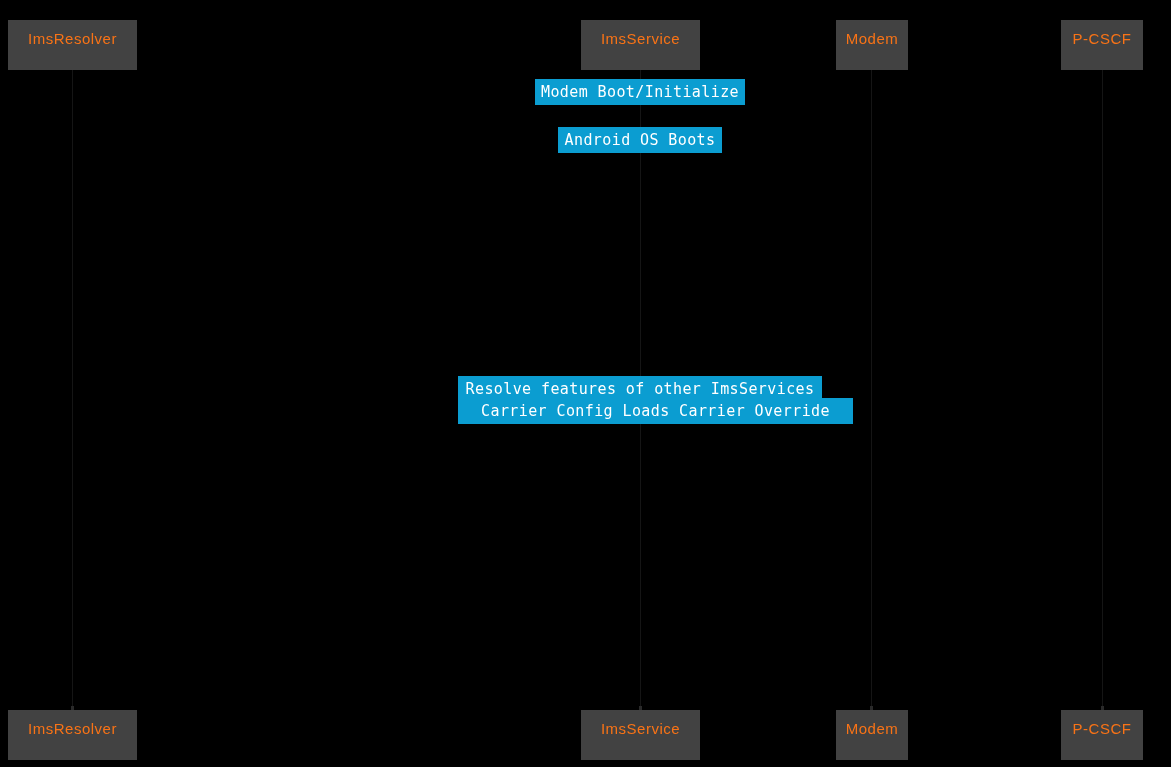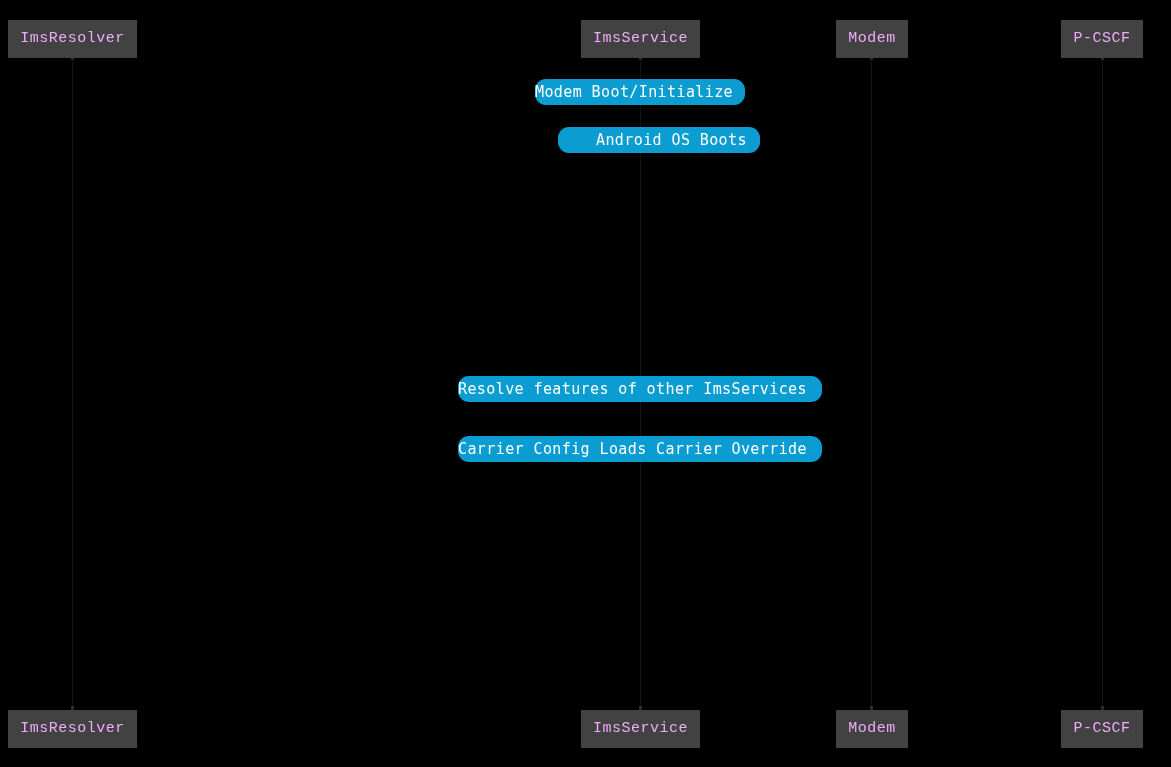--- a/index.html
+++ b/index.html
@@ -29,42 +29,41 @@
   .lifeline-stub {
     position: absolute;
     width: 3px;
     height: 4px;
     background: #2a2a2a;
   }
   
   .participant {
     position: absolute;
     background: #424242;
-    color: #f0abfc;
+    color: #f97316;
     font-size: 15px;
     line-height: 38px;
-    height: 38px;
+    height: 50px;
     text-align: center;
     white-space: nowrap;
     letter-spacing: 0.5px;
-    font-family: Liberation Mono, monospace;
+    font-family: Liberation Sans, sans-serif;
   }
   
   .note {
     position: absolute;
     background: #0b9dd1;
     color: #ffffff;
     font-size: 15px;
     line-height: 26px;
     height: 26px;
-    text-align: left;
+    text-align: center;
     white-space: nowrap;
     letter-spacing: 0.4px;
     font-family: "DejaVu Sans Mono", "Liberation Mono", monospace;
-    border-radius: 11px;
   }
 </style>
 </head>
 <body>
 
 <div id="canvas">
 
   <div class="lifeline" style="left:72px;"></div>
   <div class="lifeline" style="left:640px;"></div>
   <div class="lifeline" style="left:871px;"></div>
@@ -79,22 +78,22 @@
   <div class="lifeline-stub" style="left:639px; top:706px;"></div>
   <div class="lifeline-stub" style="left:870px; top:706px;"></div>
   <div class="lifeline-stub" style="left:1101px;top:706px;"></div>
 
   <div class="participant" style="left:8px;    top:20px; width:129px;">ImsResolver</div>
   <div class="participant" style="left:581px;  top:20px; width:119px;">ImsService</div>
   <div class="participant" style="left:836px;  top:20px; width:72px;">Modem</div>
   <div class="participant" style="left:1061px; top:20px; width:82px;">P-CSCF</div>
 
   <div class="note" style="left:535px; top:79px;  width:210px;">Modem Boot/Initialize</div>
-  <div class="note" style="left:558px; top:127px; width:164px;padding-left:38px;">Android OS Boots</div>
+  <div class="note" style="left:558px; top:127px; width:164px;">Android OS Boots</div>
   <div class="note" style="left:458px; top:376px; width:364px;">Resolve features of other ImsServices</div>
-  <div class="note" style="left:458px; top:436px; width:364px;">Carrier Config Loads Carrier Override</div>
+  <div class="note" style="left:458px; top:398px; width:395px;">Carrier Config Loads Carrier Override</div>
 
   <div class="participant" style="left:8px;    top:710px; width:129px;">ImsResolver</div>
   <div class="participant" style="left:581px;  top:710px; width:119px;">ImsService</div>
   <div class="participant" style="left:836px;  top:710px; width:72px;">Modem</div>
   <div class="participant" style="left:1061px; top:710px; width:82px;">P-CSCF</div>
 
 </div>
 
 </body></html>

